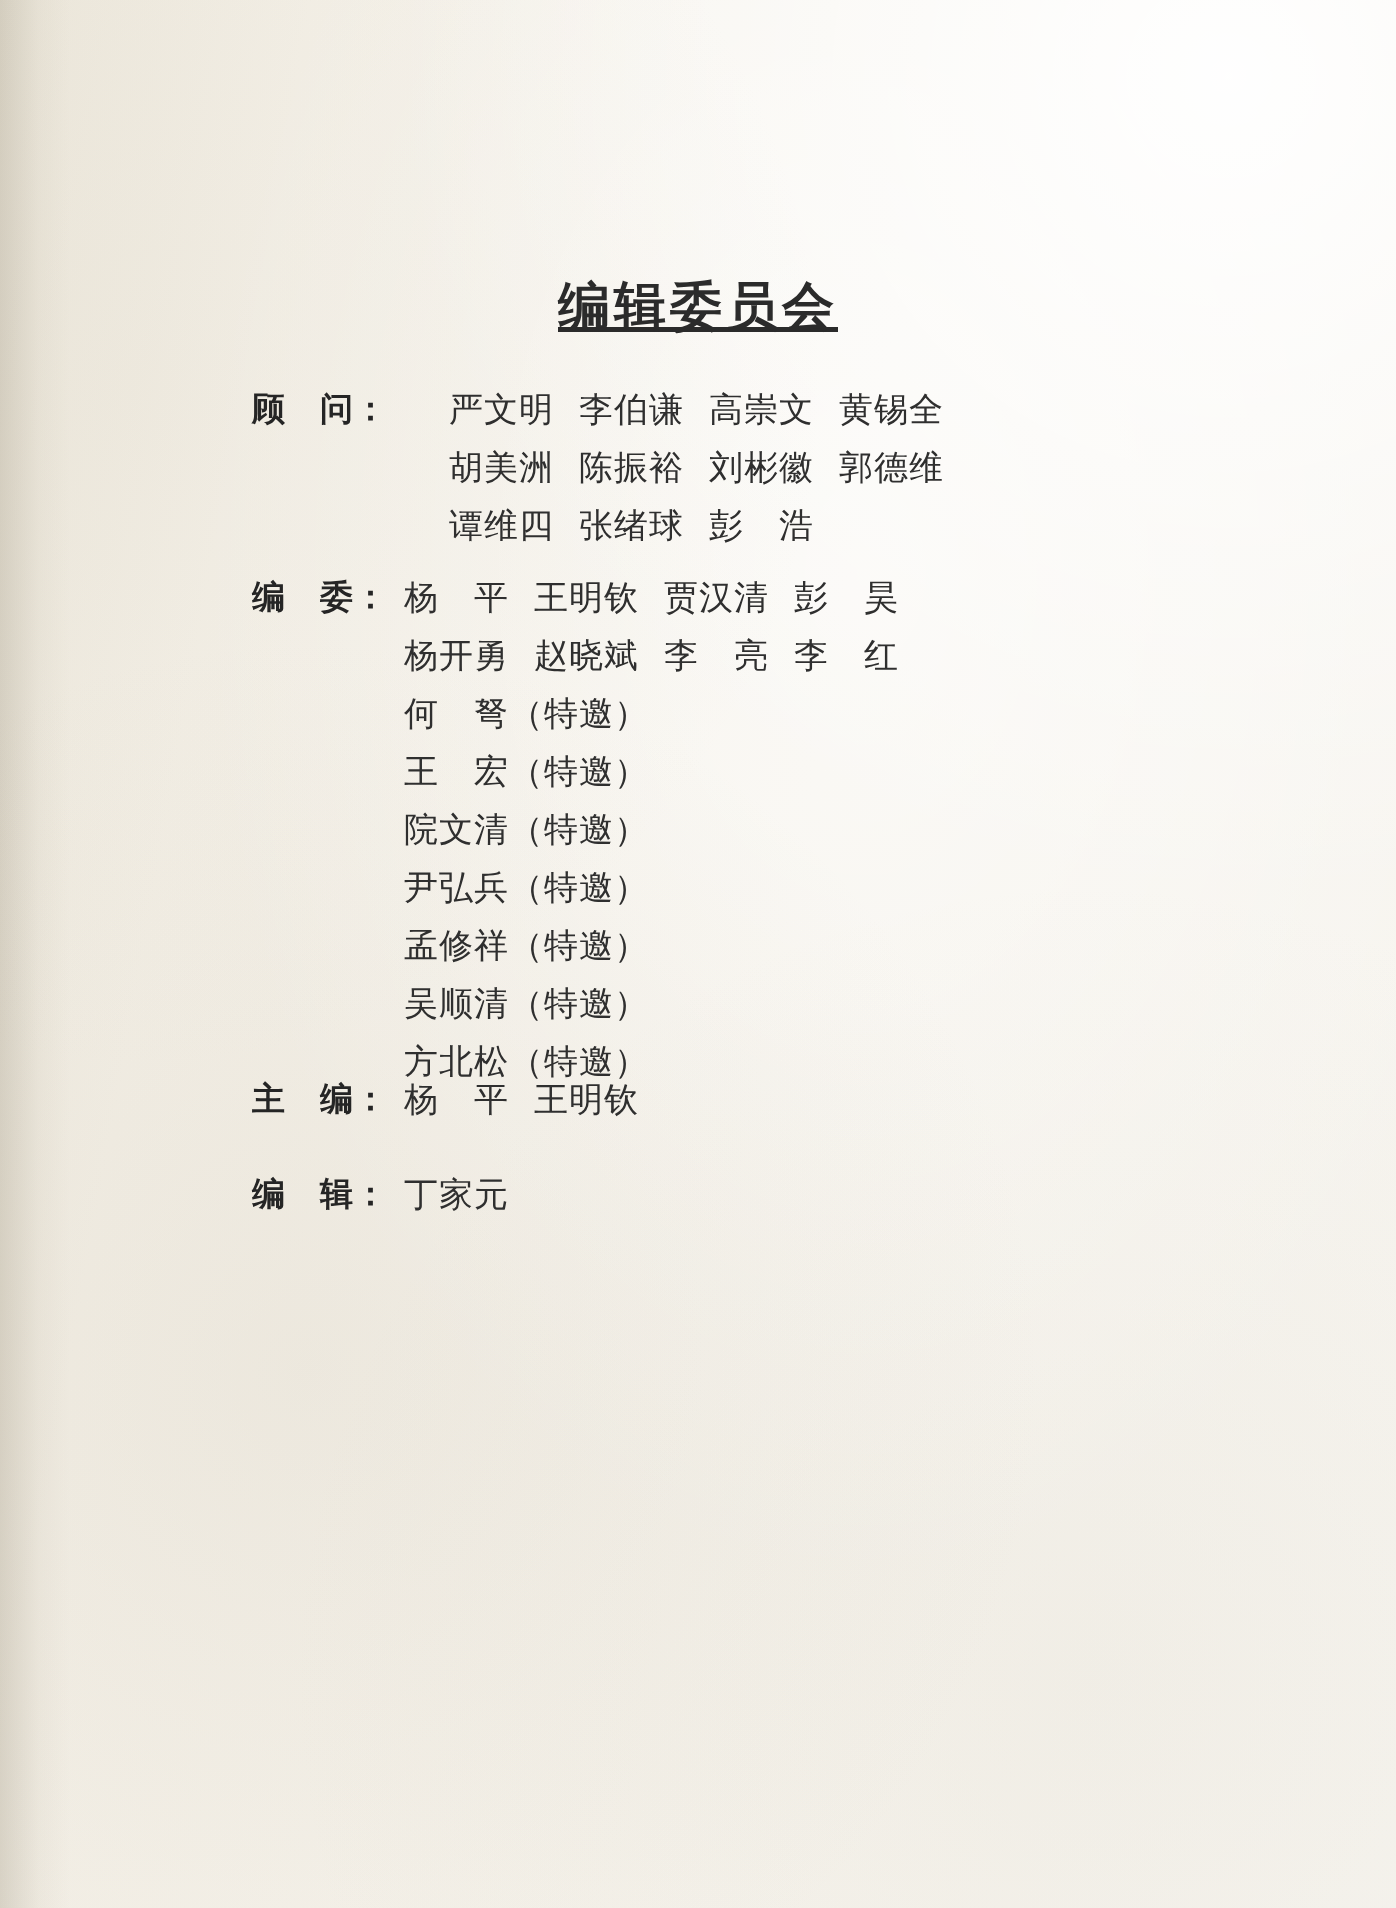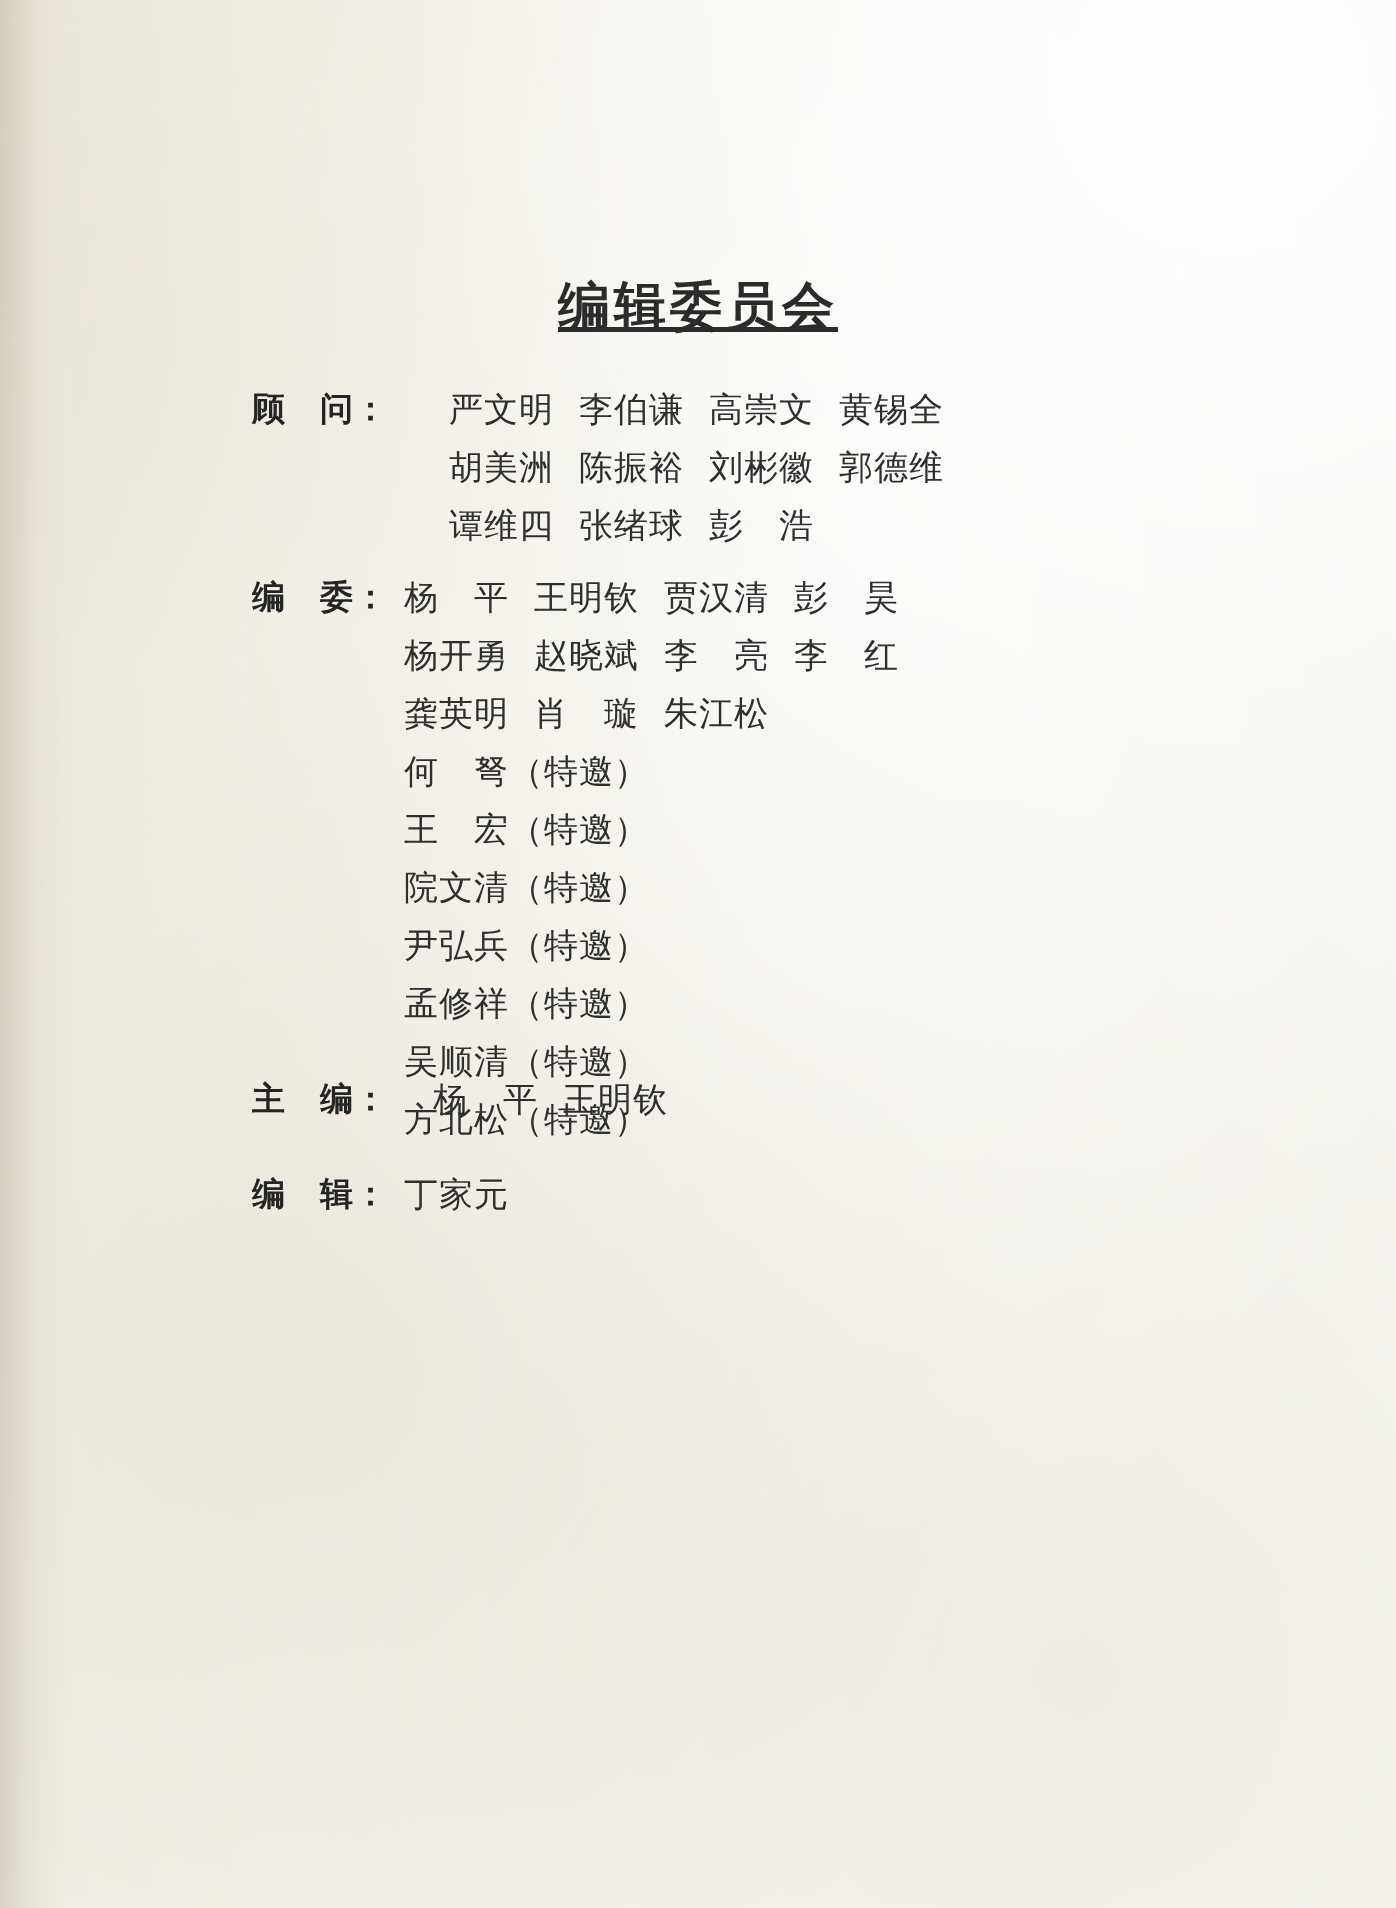--- a/index.html
+++ b/index.html
@@ -101,21 +101,21 @@
     text-align: left;
     letter-spacing: 1px;
   }
   .name-cell.invited {
     width: auto;
   }
 
   
   #advisors-section { top: 380px; left: 252px; width: 700px; gap: 45px; }
   #board-section    { top: 568px; left: 252px; width: 700px; }
-  #chief-section    { top: 1070px; left: 252px; width: 700px; gap: 29px; }
+  #chief-section    { top: 1070px; left: 252px; width: 700px; }
   #editor-section   { top: 1165px; left: 252px; width: 700px; justify-content: space-between; }
 </style>
 </head>
 <body>
 
 <div class="page">
   <div class="content">
 
     <div class="doc-title">编辑委员会</div>
 
@@ -151,25 +151,20 @@
           <span class="name-cell">贾汉清</span>
           <span class="name-cell">彭　昊</span>
         </div>
         <div class="name-row">
           <span class="name-cell">杨开勇</span>
           <span class="name-cell">赵晓斌</span>
           <span class="name-cell">李　亮</span>
           <span class="name-cell">李　红</span>
         </div>
         <div class="name-row">
-          <span class="name-cell">龚英明</span>
-          <span class="name-cell">肖　璇</span>
-          <span class="name-cell">朱江松</span>
-        </div>
-        <div class="name-row">
           <span class="name-cell invited">何　弩（特邀）</span>
         </div>
         <div class="name-row">
           <span class="name-cell invited">王　宏（特邀）</span>
         </div>
         <div class="name-row">
           <span class="name-cell invited">院文清（特邀）</span>
         </div>
         <div class="name-row">
           <span class="name-cell invited">尹弘兵（特邀）</span>

